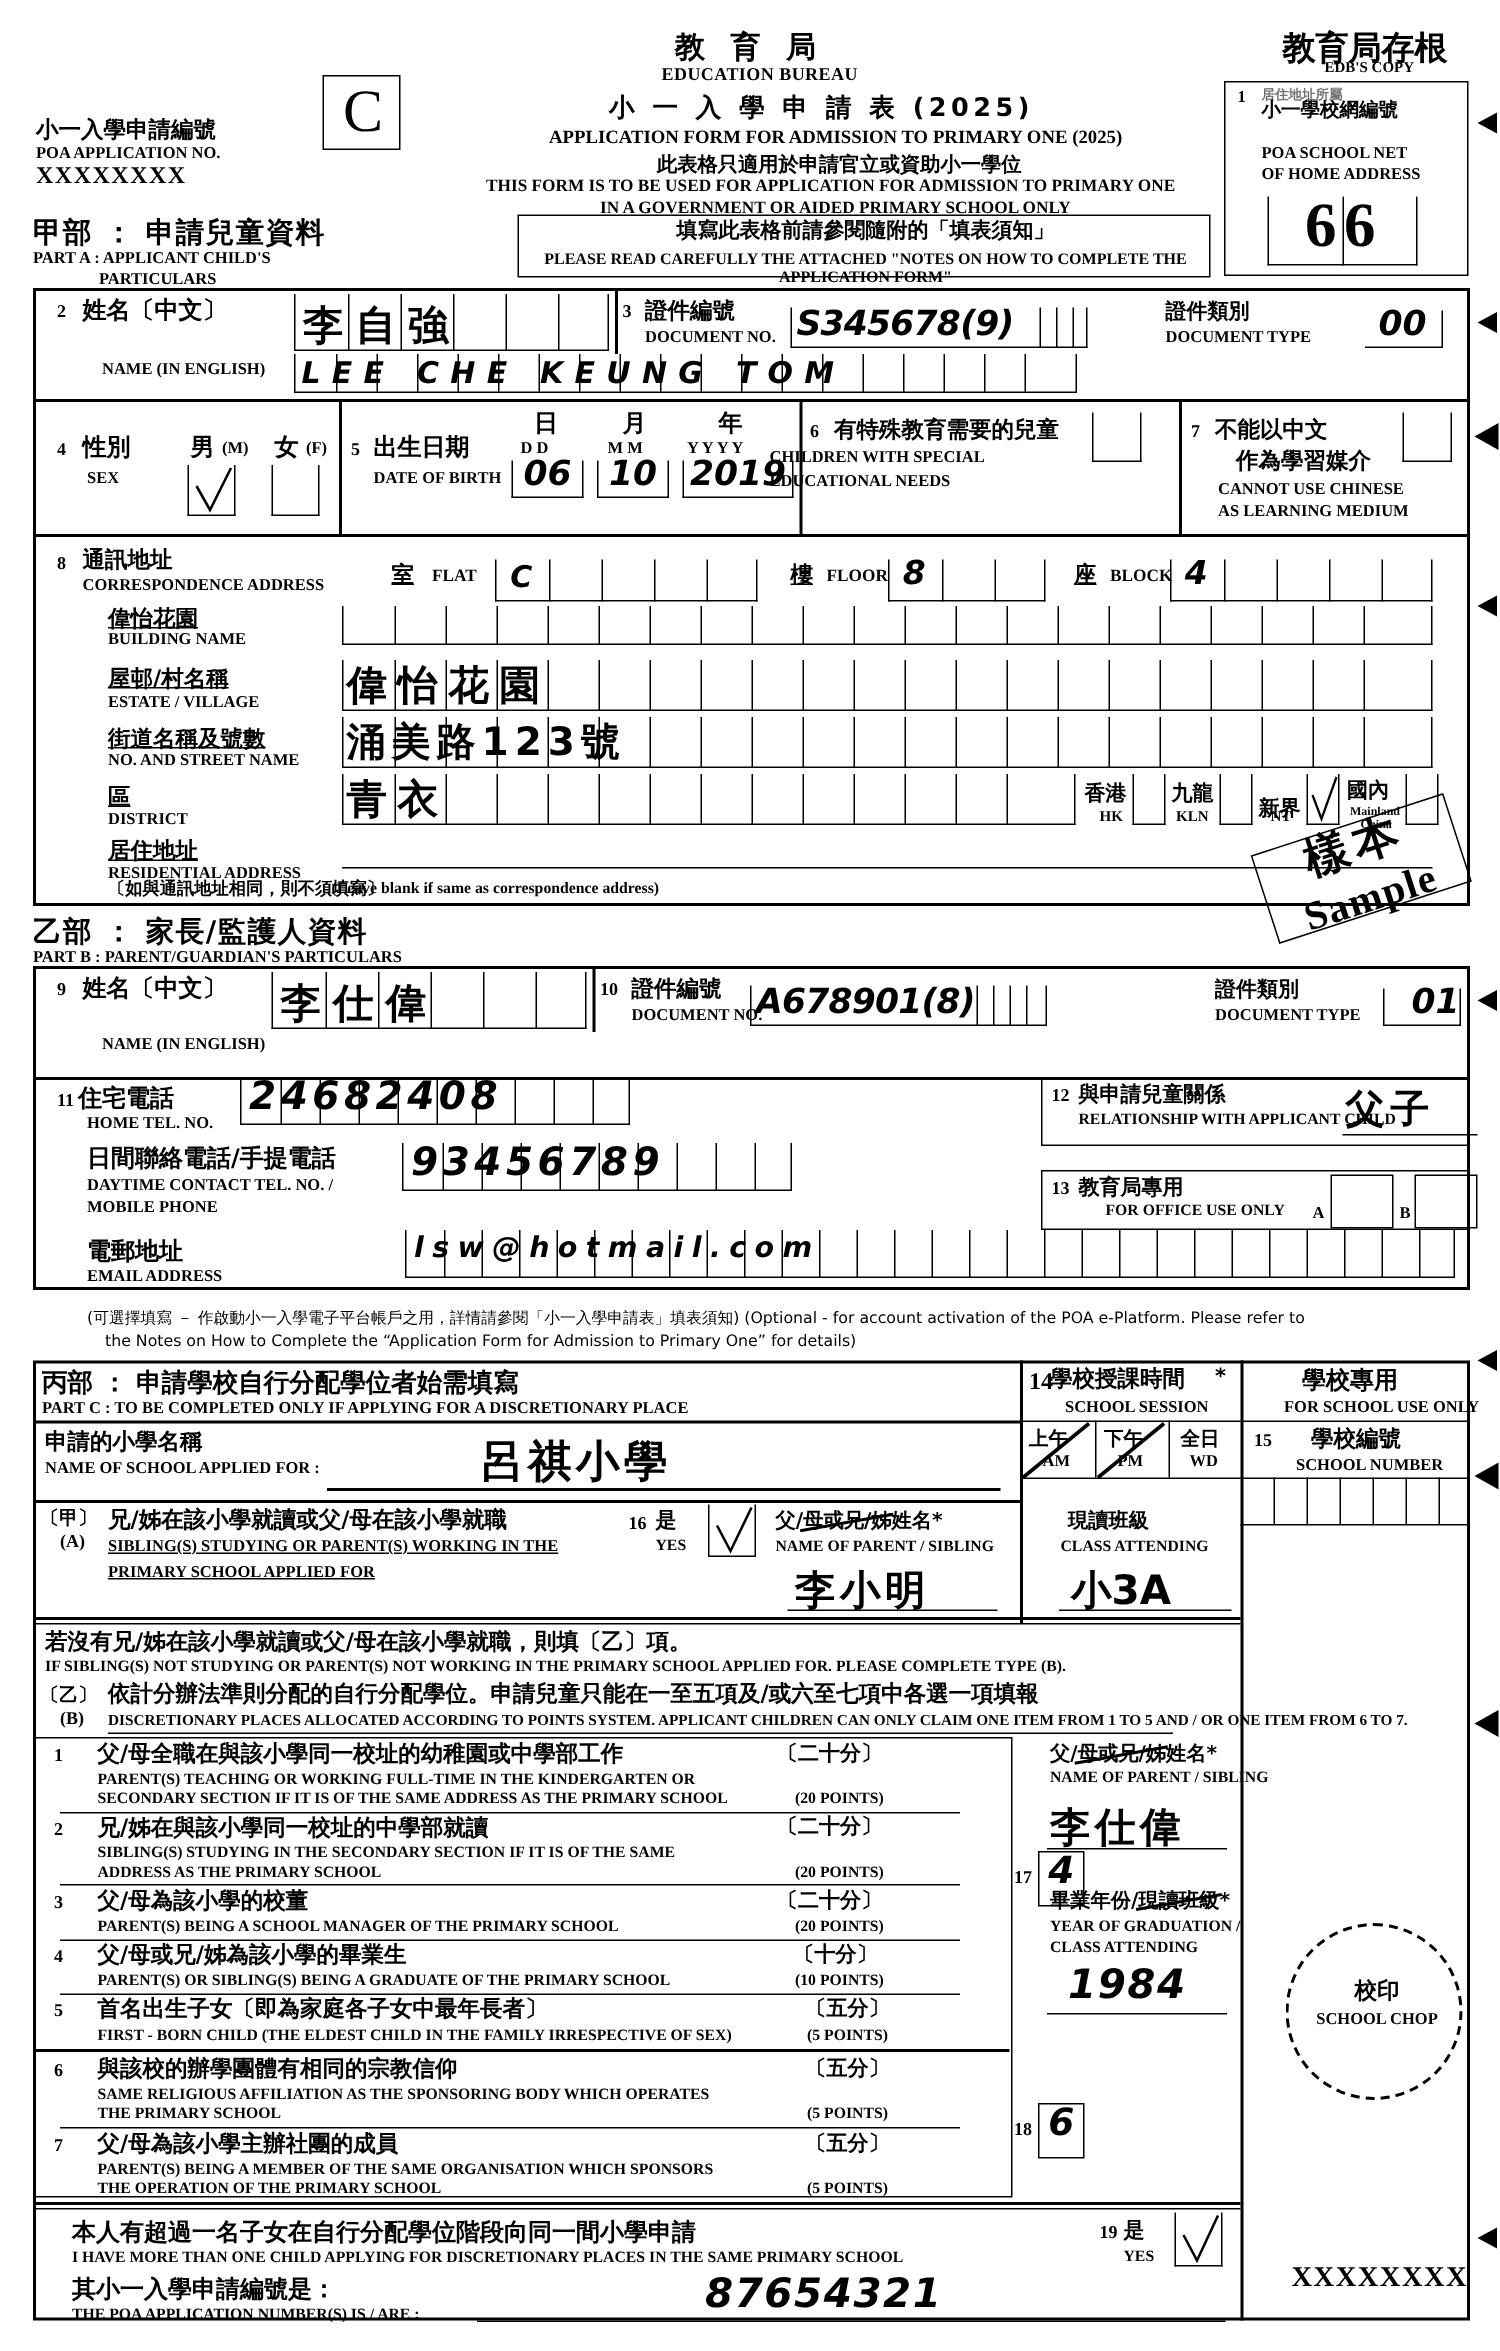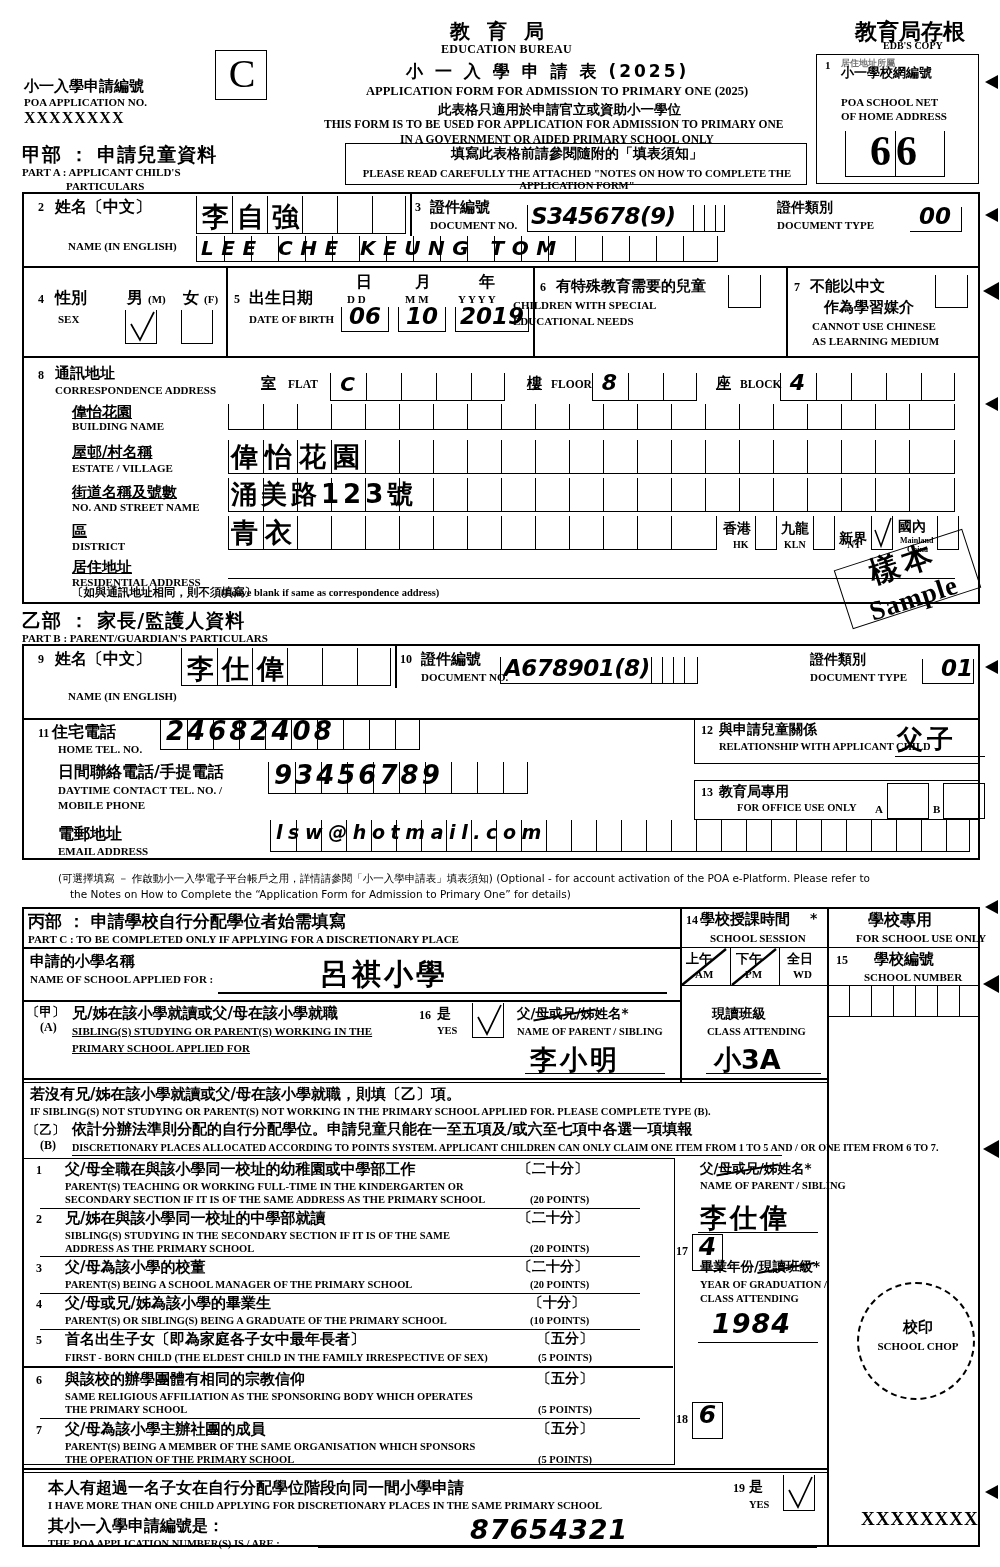--- a/index.html
+++ b/index.html
@@ -488,21 +488,21 @@
   </div>
   <div class="abs" style="left:58px; top:872px; font-size:10.5px; font-family:'DejaVu Sans',sans-serif;">(可選擇填寫 － 作啟動小一入學電子平台帳戶之用，詳情請參閱「小一入學申請表」填表須知) (Optional - for account activation of the POA e-Platform. Please refer to</div>
   <div class="abs" style="left:70px; top:888px; font-size:10.5px; font-family:'DejaVu Sans',sans-serif;">the Notes on How to Complete the  “Application Form for Admission to Primary One”  for details)</div>
 
   <div class="bx2" style="left:22px; top:907px; width:958px; height:640px;"></div>
 
   <div class="abs cn" style="left:28px; top:910px; font-size:17px;">丙部 ： 申請學校自行分配學位者始需填寫</div>
   <div class="abs en" style="left:28px; top:933px; font-size:11px;">PART C : TO BE COMPLETED ONLY IF APPLYING FOR A DISCRETIONARY PLACE</div>
 
   <div class="ln" style="left:680px; top:907px; width:1.6px; height:175px;"></div>
-  <div class="abs en" style="left:686px; top:913px; font-size:12px;">14</div>
+  <div class="abs en" style="left:686px; top:913px; font-size:16px;">14</div>
   <div class="abs cn" style="left:700px; top:910px; font-size:15px;">學校授課時間</div>
   <div class="abs cn" style="left:810px; top:910px; font-size:14px;">*</div>
   <div class="abs en" style="left:710px; top:932px; font-size:11px;">SCHOOL SESSION</div>
   <div class="ln" style="left:680px; top:947px; width:147px; height:1.4px;"></div>
   <div class="ln" style="left:730px; top:947px; width:1.3px; height:38px;"></div>
   <div class="ln" style="left:779px; top:947px; width:1.3px; height:38px;"></div>
   <div class="ln" style="left:680px; top:985px; width:147px; height:1.4px;"></div>
   <div class="abs cn" style="left:686px; top:950px; font-size:13px;">上午</div>
   <div class="abs en" style="left:695px; top:968px; font-size:11px;">AM</div>
   <div class="abs cn" style="left:736px; top:950px; font-size:13px;">下午</div>

